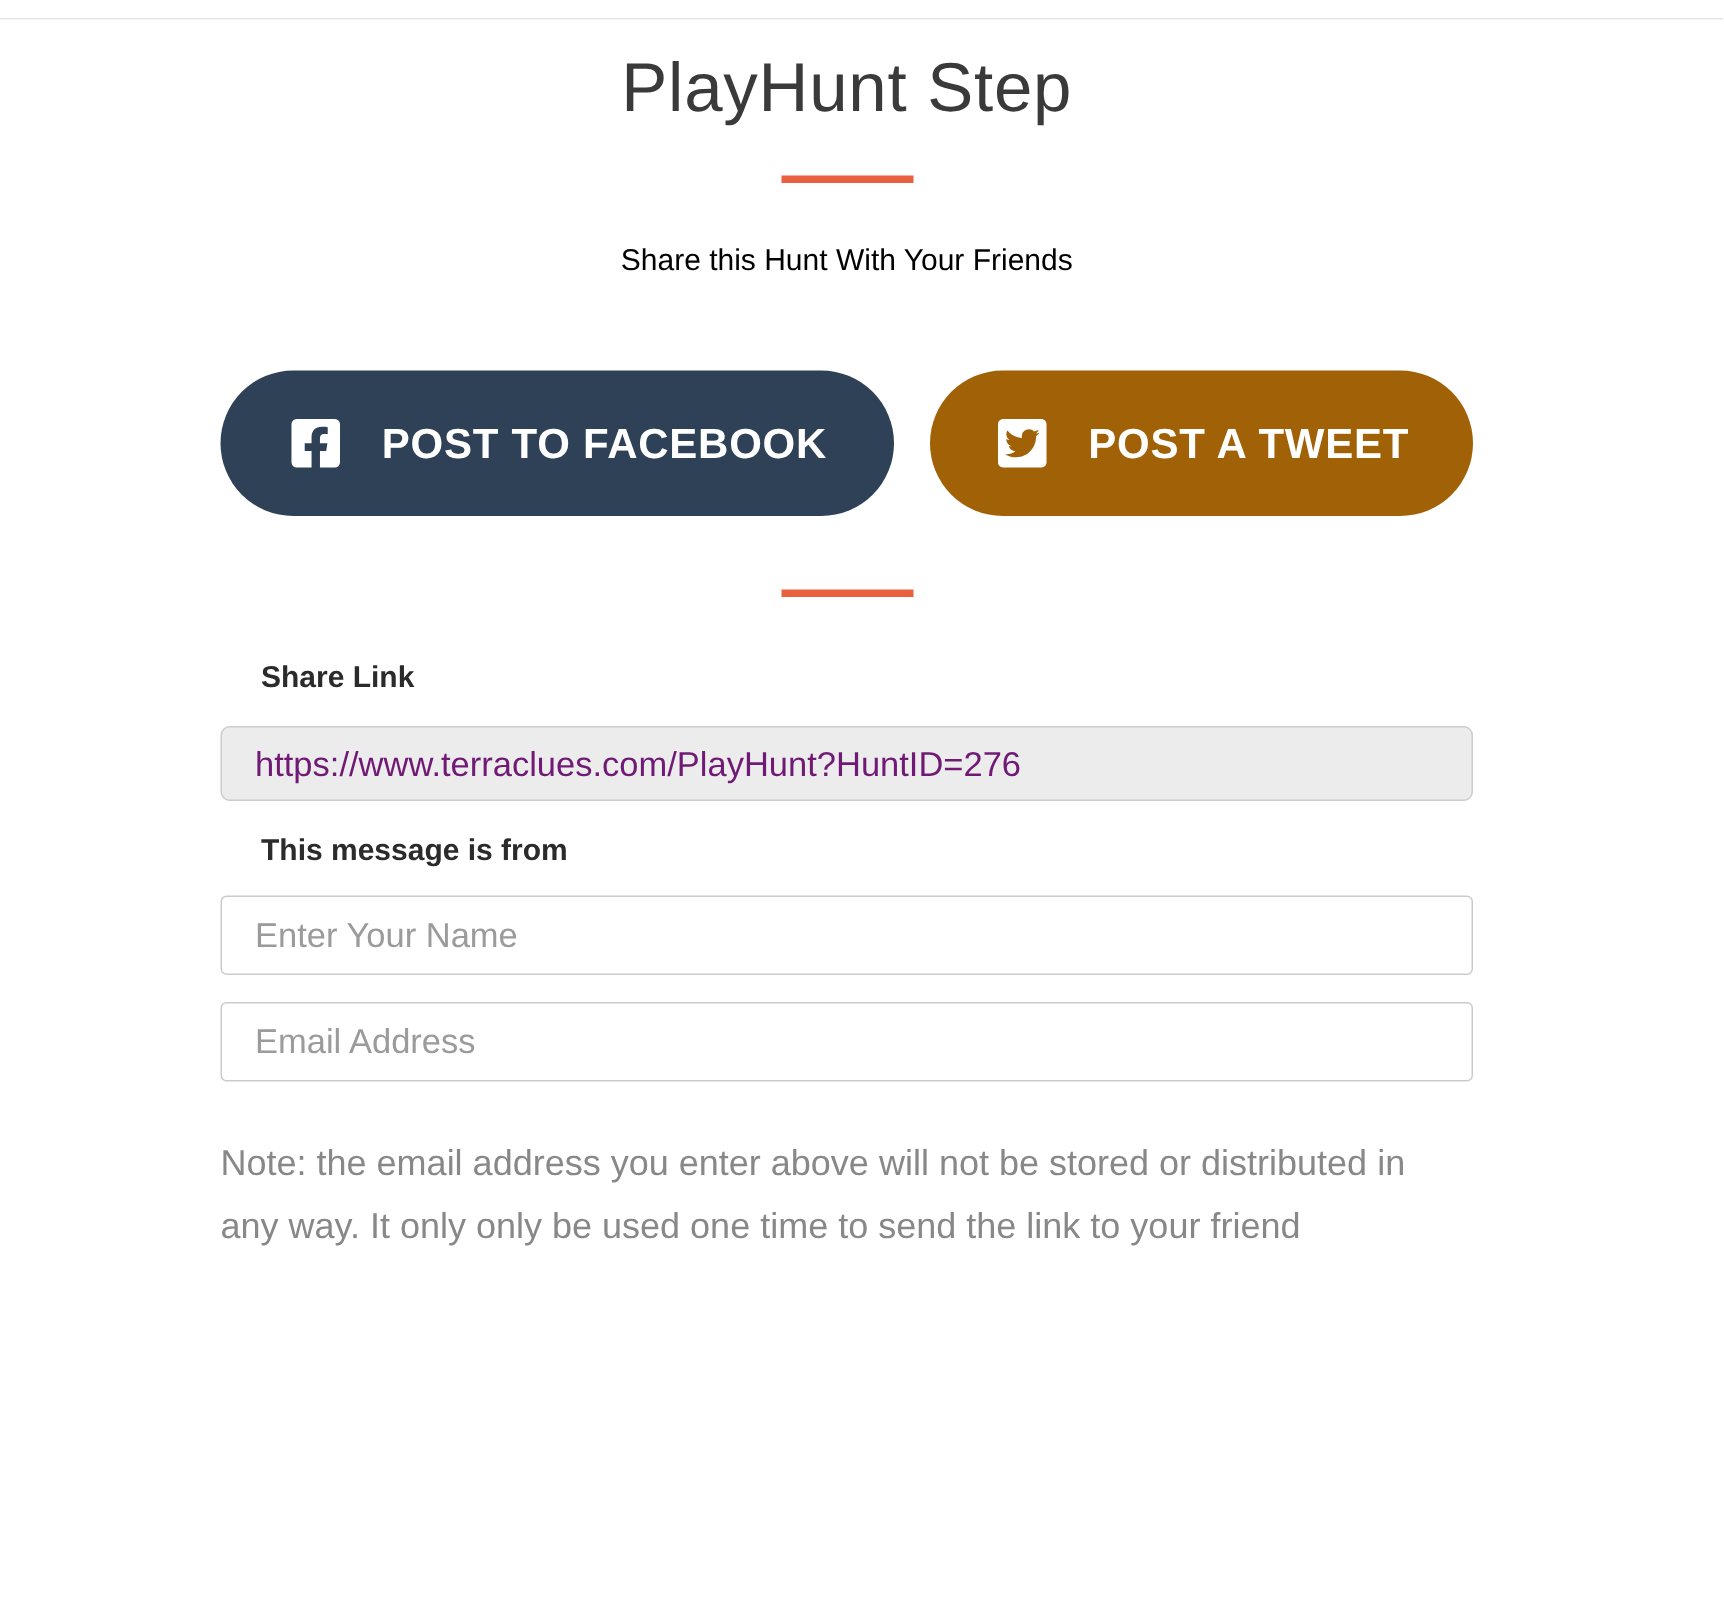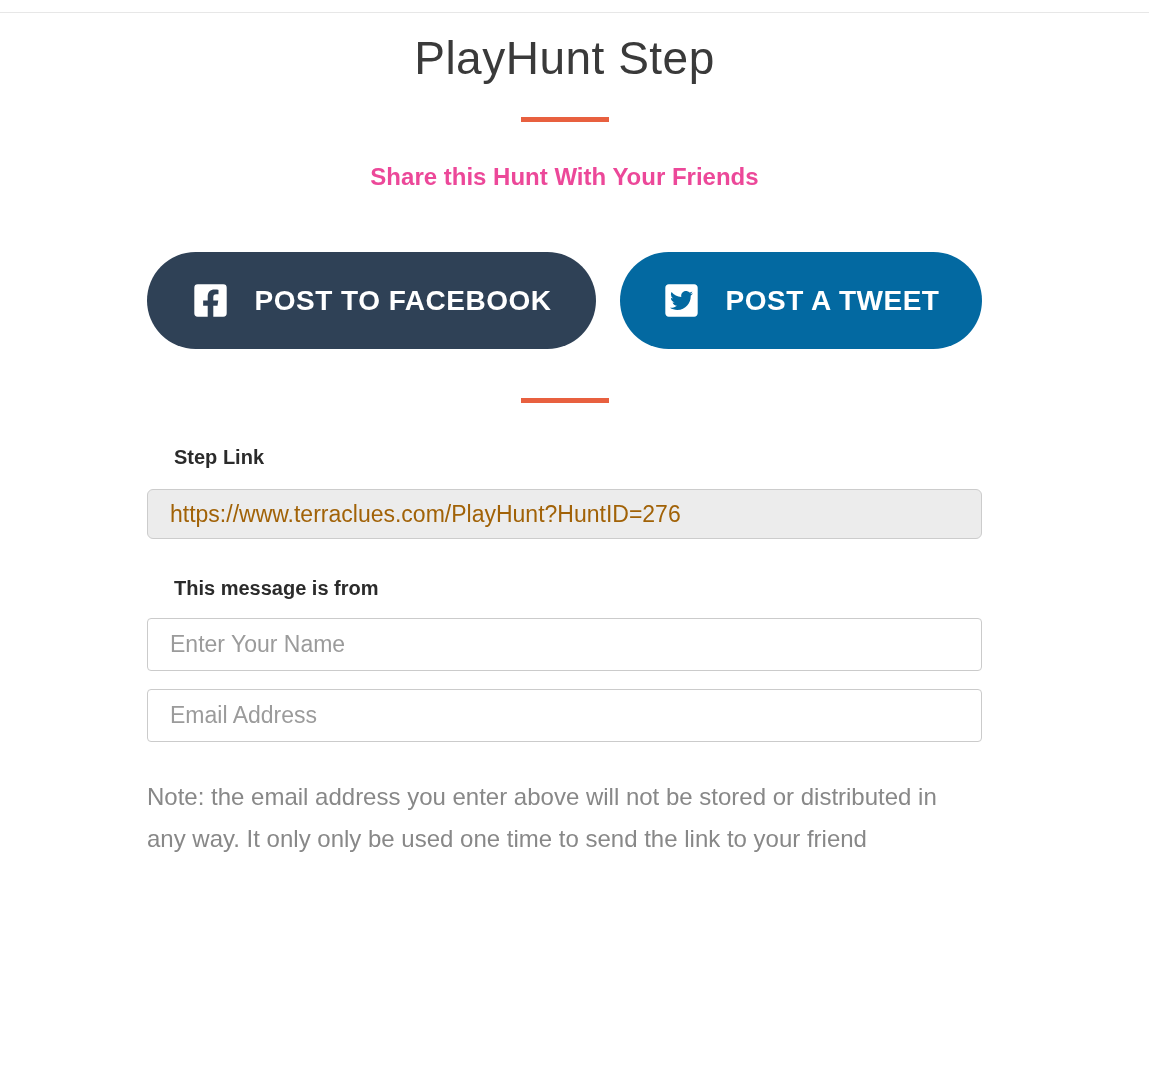--- a/index.html
+++ b/index.html
@@ -29,23 +29,23 @@
   .accent-rule {
     width: 88px;
     height: 5px;
     border: none;
     margin: 32px auto 0 auto;
     display: block;
   }
   .subtitle {
     margin-top: 41px;
     text-align: center;
-    font-size: 24px;
-    color: #ec4899;
-    font-weight: 700;
+    font-size: 20px;
+    color: #000000;
+    font-weight: 400;
   }
   .btn-row {
     margin-top: 61px;
     display: flex;
     gap: 24px;
   }
   .social-btn {
     height: 97px;
     border: none;
     border-radius: 50px;
@@ -74,30 +74,30 @@
   .share-input {
     margin-top: 20px;
     width: 835px;
     height: 50px;
     background: #ececec;
     border: 1px solid #cccccc;
     border-radius: 6px;
     padding: 0 22px;
     font-family: "Liberation Sans", sans-serif;
     font-size: 23px;
-    color: #a16207;
+    color: #701a75;
   }
   .or-email {
     margin-top: 46px;
     text-align: center;
     font-size: 24px;
     color: #777777;
     font-weight: 400;
   }
-  .from-label { margin-top: 38px; }
+  .from-label { margin-top: 22px; }
   .text-input {
     margin-top: 18px;
     width: 835px;
     height: 53px;
     background: #ffffff;
     border: 1px solid #cbcbcb;
     border-radius: 4px;
     padding: 0 22px;
     font-family: "Liberation Sans", sans-serif;
     font-size: 23px;
@@ -130,33 +130,33 @@
   <div class="btn-row">
     <button class="social-btn btn-facebook" style="background: rgb(47, 65, 86);">
       <span style="display:flex;">
         <svg viewBox="0 0 448 512" xmlns="http://www.w3.org/2000/svg">
           <path fill="#ffffff" d="M400 32H48A48 48 0 0 0 0 80v352a48 48 0 0 0 48 48h137.25V327.69h-63V256h63v-54.64c0-62.15 37-96.48 93.67-96.48 27.14 0 55.52 4.84 55.52 4.84v61h-31.27c-30.81 0-40.42 19.12-40.42 38.73V256h68.78l-11 71.69h-57.78V480H400a48 48 0 0 0 48-48V80a48 48 0 0 0-48-48z"></path>
         </svg>
       </span>
       <span>POST TO FACEBOOK</span>
     </button>
 
-    <button class="social-btn btn-twitter" style="background: #0369a1;">
+    <button class="social-btn btn-twitter" style="background: #a16207;">
       <span style="display:flex;">
         <svg viewBox="0 0 448 512" xmlns="http://www.w3.org/2000/svg">
           <path fill="#ffffff" d="M400 32H48C21.5 32 0 53.5 0 80v352c0 26.5 21.5 48 48 48h352c26.5 0 48-21.5 48-48V80c0-26.5-21.5-48-48-48zm-48.9 158.8c.2 2.8.2 5.7.2 8.5 0 86.7-66 186.6-186.6 186.6-37.2 0-71.7-10.8-100.7-29.4 5.3.6 10.4.8 15.8.8 30.7 0 58.9-10.4 81.4-28-28.8-.6-53-19.5-61.3-45.5 10.1 1.5 19.2 1.5 29.6-1.2-30-6.1-52.5-32.5-52.5-64.4v-.8c8.7 4.9 18.9 7.9 29.6 8.3a65.447 65.447 0 0 1-29.2-54.6c0-12.2 3.2-23.4 8.9-33.1 32.3 39.8 80.8 65.8 135.2 68.6-9.3-44.5 24-80.6 64-80.6 18.9 0 35.9 7.9 47.9 20.7 14.8-2.8 29-8.3 41.6-15.8-4.9 15.2-15.2 28-28.8 36.1 13.2-1.4 26-5.1 37.8-10.2-8.9 13.1-20.1 24.7-32.9 34z"></path>
         </svg>
       </span>
       <span>POST A TWEET</span>
     </button>
   </div>
 
   <hr class="accent-rule second" style="background: rgb(232, 96, 63);">
 
-  <div class="field-label share-label">Step Link</div>
+  <div class="field-label share-label">Share Link</div>
   <input class="share-input" type="text" readonly="" value="https://www.terraclues.com/PlayHunt?HuntID=276" style="">
 
 
   <div class="field-label from-label">This message is from</div>
   <input class="text-input" type="text" placeholder="Enter Your Name" style="">
 
   <input class="text-input" type="text" placeholder="Email Address" style="">
 
   <p class="note">Note: the email address you enter above will not be stored or distributed in any way. It only only be used one time to send the link to your friend</p>
 

